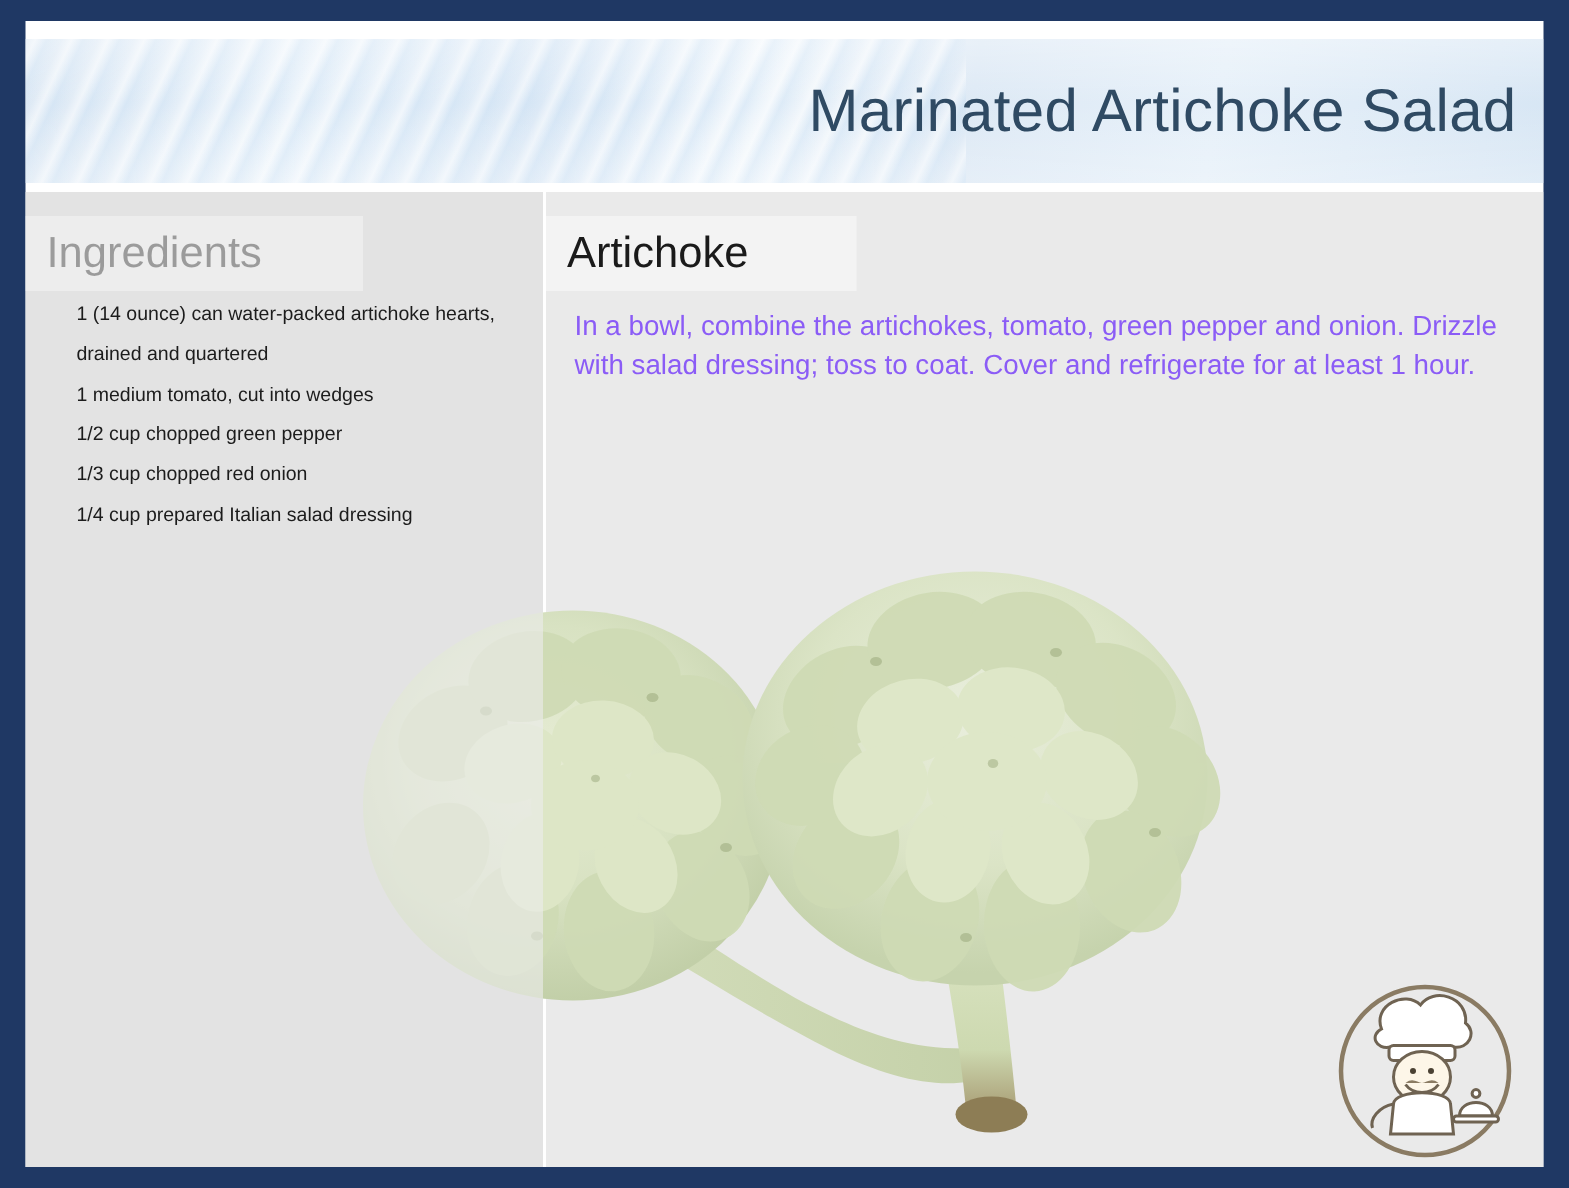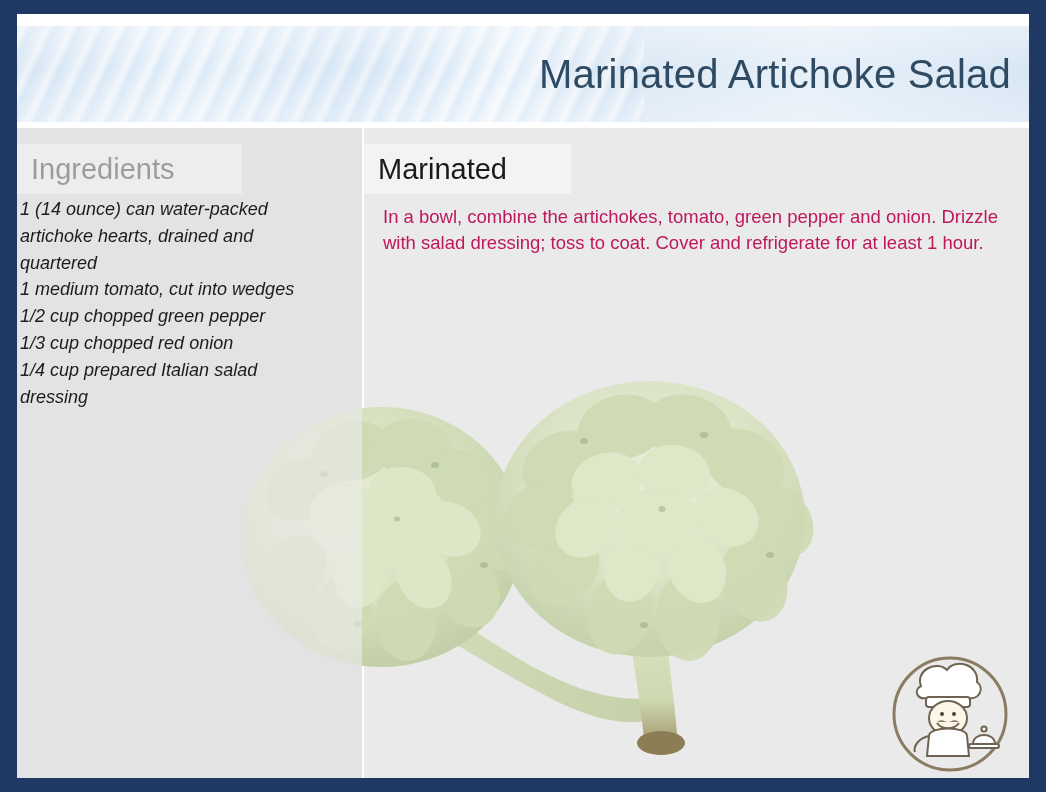--- a/index.html
+++ b/index.html
@@ -125,38 +125,37 @@
     left: 347px;
     top: 114px;
     height: 50px;
     line-height: 50px;
     background: #f3f3f3;
     width: 177px;
   }
 
   .ingredients-body {
     position: absolute;
-    left: 3px;
+    left: 34px;
     top: 182px;
     width: 310px;
-    font-size: 18px;
+    font-size: 13px;
     line-height: 26.8px;
     color: #1c1c1c;
     z-index: 4;
     white-space: pre-line;
-    font-style: italic;
   }
   .directions-body {
     position: absolute;
     left: 366px;
     top: 190px;
     width: 650px;
     font-size: 18.5px;
     line-height: 25.5px;
-    color: #be185d;
+    color: #8b5cf6;
     z-index: 4;
     white-space: pre-line;
   }
 
   
   .artichoke-wrap {
     position: absolute;
     left: 175px;
     top: 355px;
     width: 760px;
@@ -285,21 +284,21 @@
           <ellipse cx="578" cy="186" rx="4" ry="3"></ellipse>
           <ellipse cx="452" cy="256" rx="4" ry="3"></ellipse>
           <ellipse cx="470" cy="140" rx="3.5" ry="3"></ellipse>
         </g>
       </svg>
     </div>
 
     <div class="left-overlay"></div>
 
     <div class="tab tab-ingredients">Ingredients</div>
-    <div class="tab tab-directions">Marinated</div>
+    <div class="tab tab-directions">Artichoke</div>
 
     <div class="ingredients-body">1 (14 ounce) can water-packed artichoke hearts, drained and quartered
 1 medium tomato, cut into wedges
 1/2 cup chopped green pepper
 1/3 cup chopped red onion
 1/4 cup prepared Italian salad dressing</div>
     <div class="directions-body">In a bowl, combine the artichokes, tomato, green pepper and onion. Drizzle with salad dressing; toss to coat. Cover and refrigerate for at least 1 hour.</div>
 
     <div class="chef-logo">
       <svg width="130" height="120" viewBox="0 0 130 120" xmlns="http://www.w3.org/2000/svg" aria-hidden="true">

